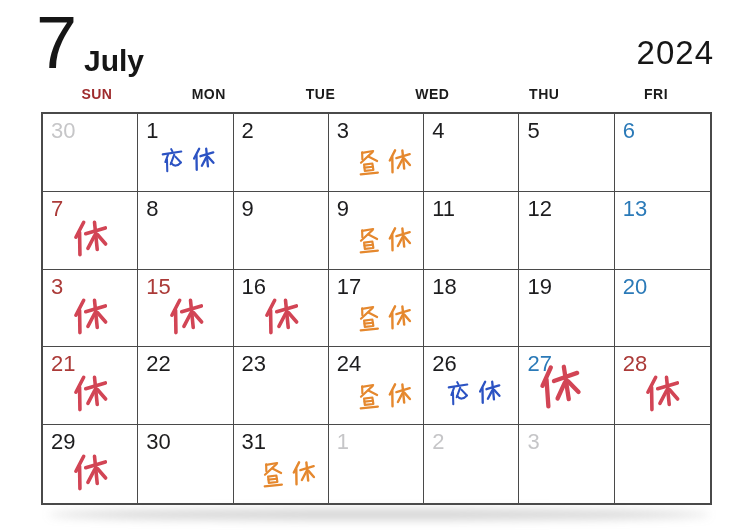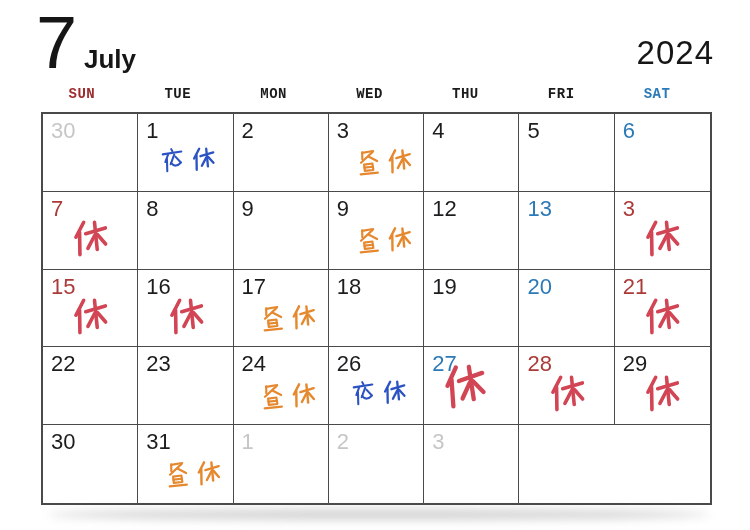--- a/index.html
+++ b/index.html
@@ -9,31 +9,30 @@
     color:var(--ink,#1d1d1f);
   }
   
   .month-number{
     position:absolute;left:36px;top:6px;
     font-size:74px;font-weight:400;line-height:1;color:#161616;
     letter-spacing:-2px;
   }
   .month-name{
     position:absolute;left:84px;top:44px;
-    font-size:26px;font-weight:700;color:#161616;
+    font-size:30px;font-weight:700;color:#161616;
   }
   .year{
     position:absolute;right:36px;top:34px;
     font-size:33px;font-weight:400;color:#161616;letter-spacing:1px;margin-left:12px;
   }
   
   .weekday-row{
-    position:absolute;left:34px;top:86px;width:671px;height:22px;
+    position:absolute;left:41px;top:86px;width:671px;height:22px;
     display:flex;
-    font-family:Liberation Mono, monospace;
   }
   .weekday{
     flex:1;text-align:center;font-size:14px;font-weight:700;
     letter-spacing:0.5px;color:#1b1b1b;
   }
   .weekday.sun{color:var(--sun-red,#9e2b2d);}
   .weekday.sat{color:var(--sat-blue,#2b7ab8);}
   
   .grid{
     position:absolute;left:41px;top:112px;width:671px;height:393px;
@@ -117,26 +116,25 @@
   </defs>
 </svg>
 
 <div id="canvas" style="--ink: #1d1d1f; --sun-red: #9e2b2d; --sun-red-date: #ab3a38; --sat-blue: #2b7ab8; --adjacent-gray: #c6c6c8; --mark-red: #d24555; --mark-orange: #e5882e; --mark-blue: #2c53c3;">
   <div class="month-number">7</div>
   <div class="month-name">July</div>
   <div class="year">2024</div>
 
   <div class="weekday-row">
       <div class="weekday sun">SUN</div>
+      <div class="weekday normal">MON</div>
       <div class="weekday normal">TUE</div>
-      <div class="weekday normal">MON</div>
       <div class="weekday normal">WED</div>
       <div class="weekday normal">THU</div>
       <div class="weekday normal">FRI</div>
-      <div class="weekday sat">SAT</div>
     </div>
 
   <div class="grid">
       <div class="cell type-adjacent">
         <span class="day-num">30</span>
       </div>
       <div class="cell type-normal">
         <span class="day-num">1</span>
         <span class="mark mark-yoru" title="夜休">
           <svg>
@@ -189,20 +187,23 @@
         <span class="mark mark-hiru" title="昼休">
           <svg>
             <use href="#kanji-hiru"></use>
           </svg>
           <svg>
             <use href="#kanji-kyu"></use>
           </svg>
         </span>
       </div>
       <div class="cell type-normal">
+        <span class="day-num">11</span>
+      </div>
+      <div class="cell type-normal">
         <span class="day-num">12</span>
       </div>
       <div class="cell type-sat">
         <span class="day-num">13</span>
       </div>
       <div class="cell type-sun">
         <span class="day-num">3</span>
         <span class="mark mark-kyu" title="休">
           <svg>
             <use href="#kanji-kyu"></use>

